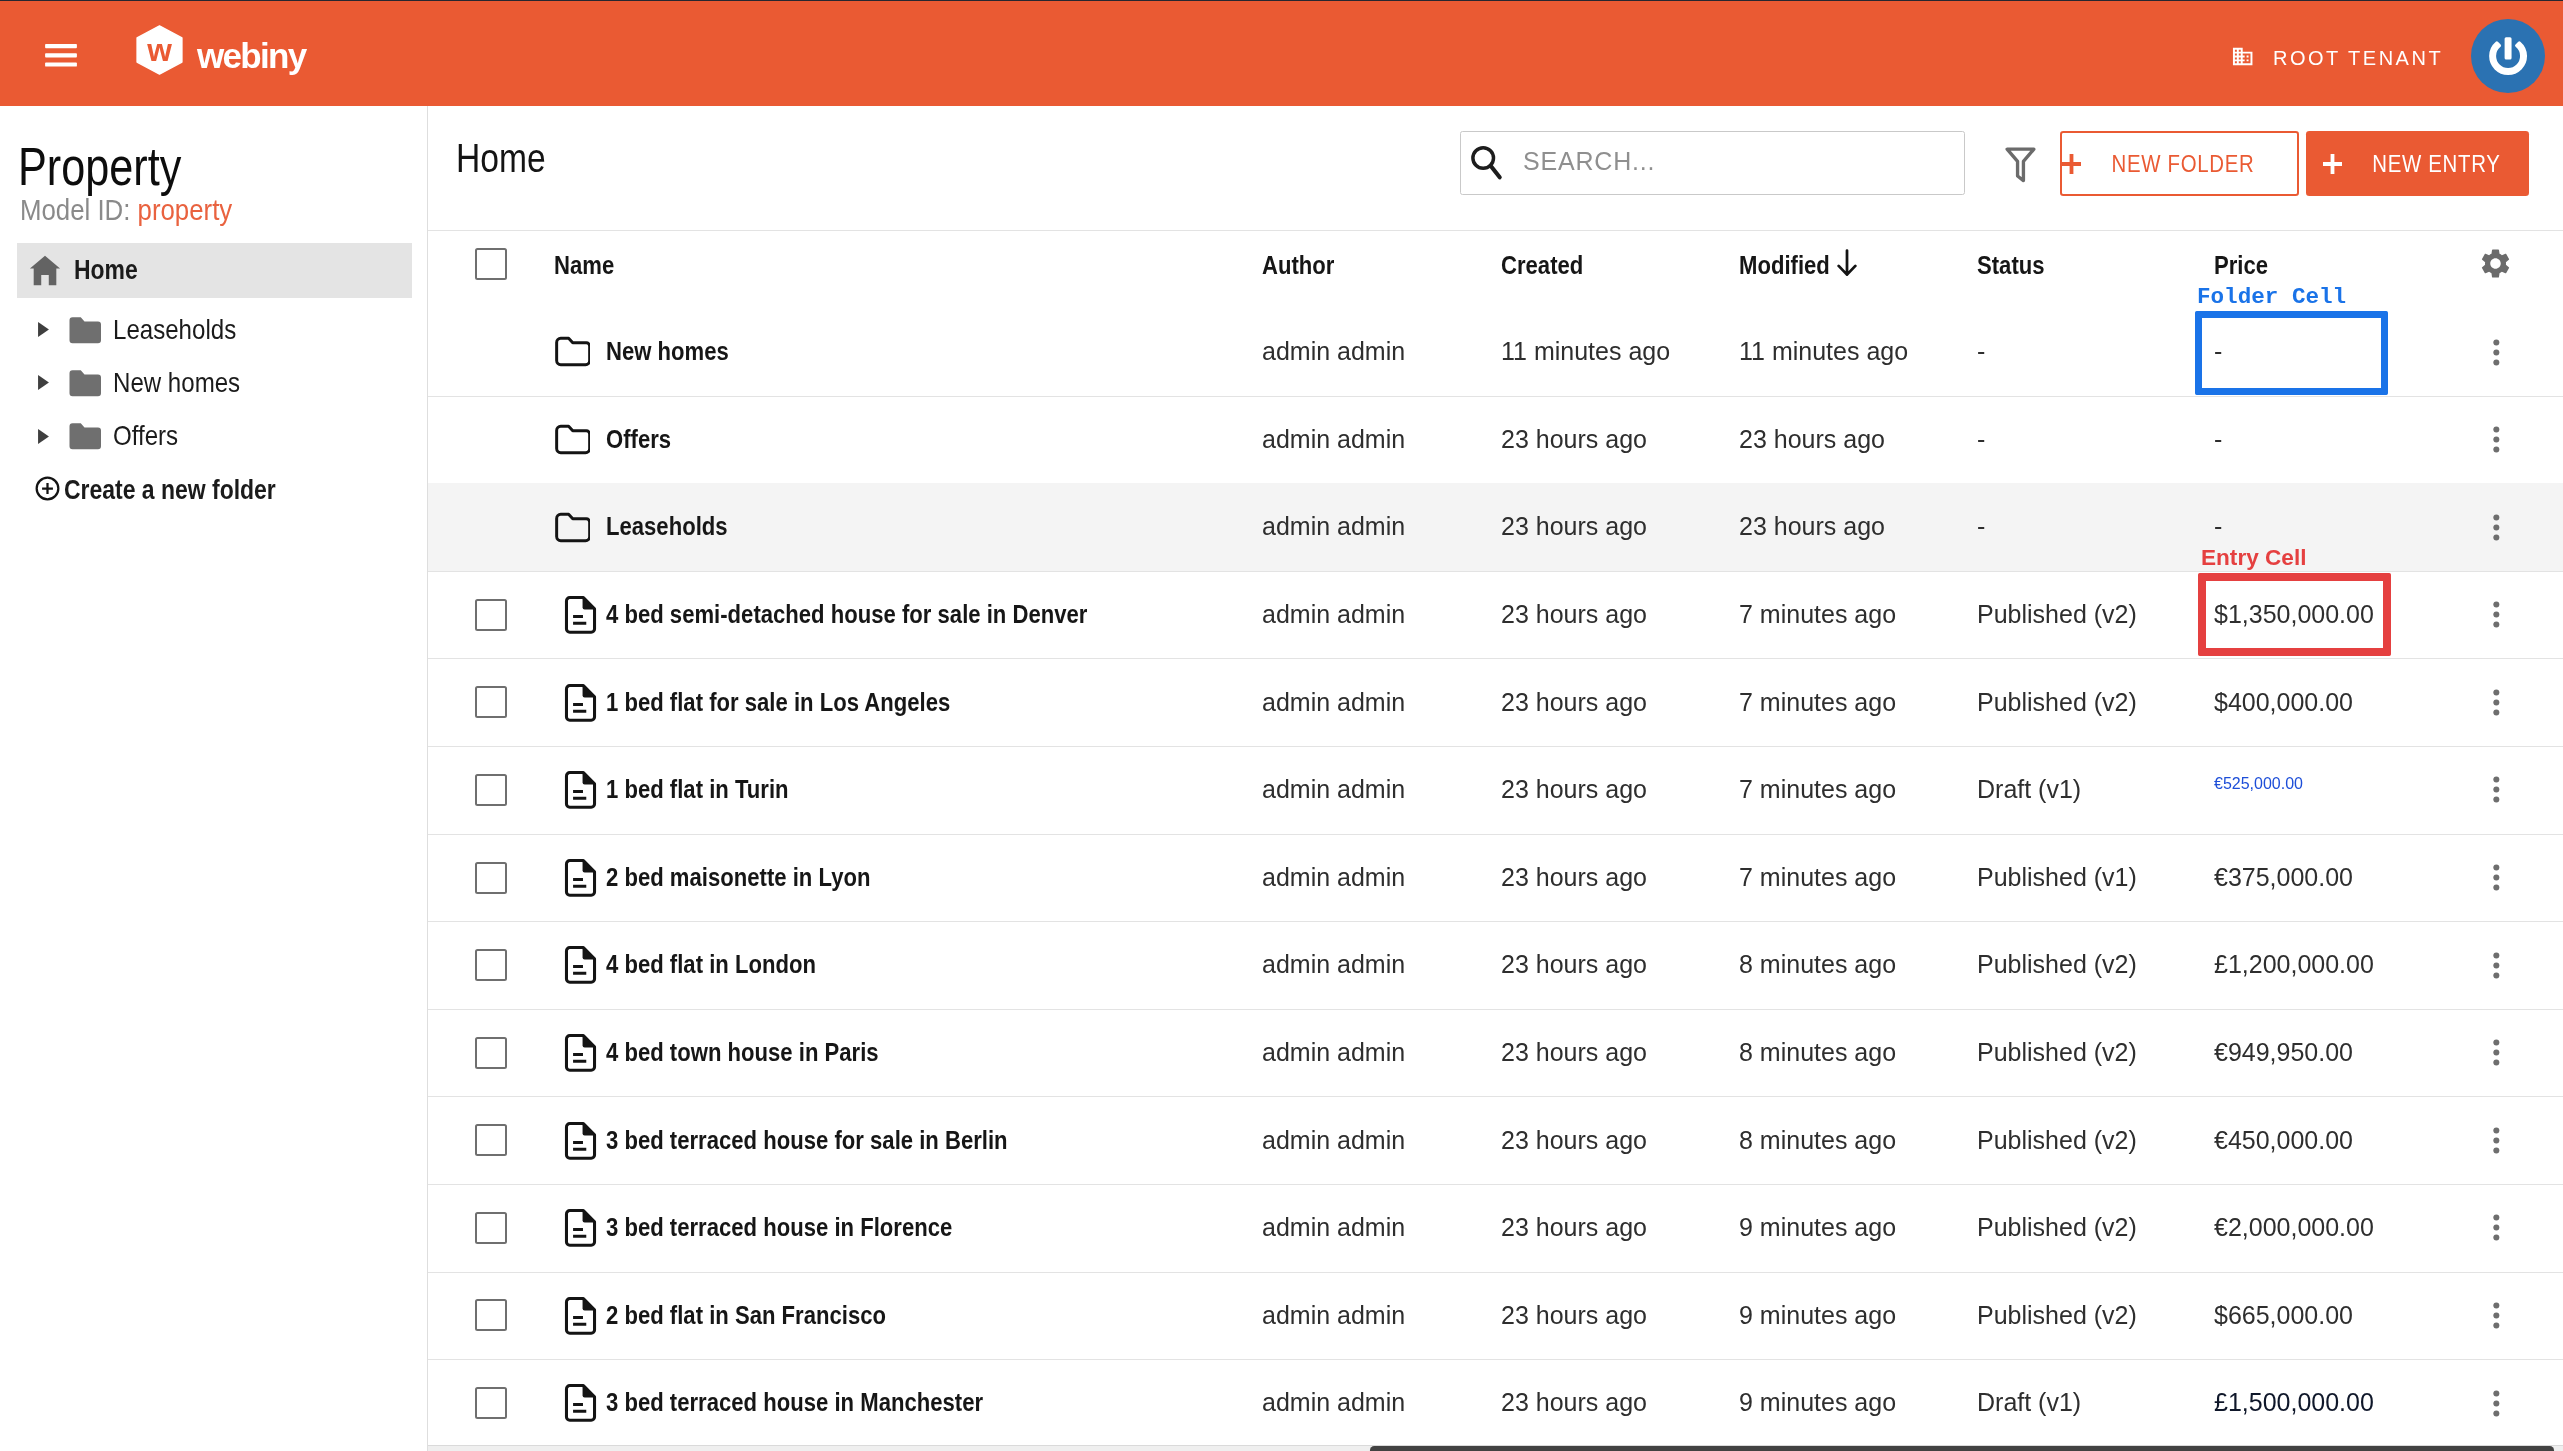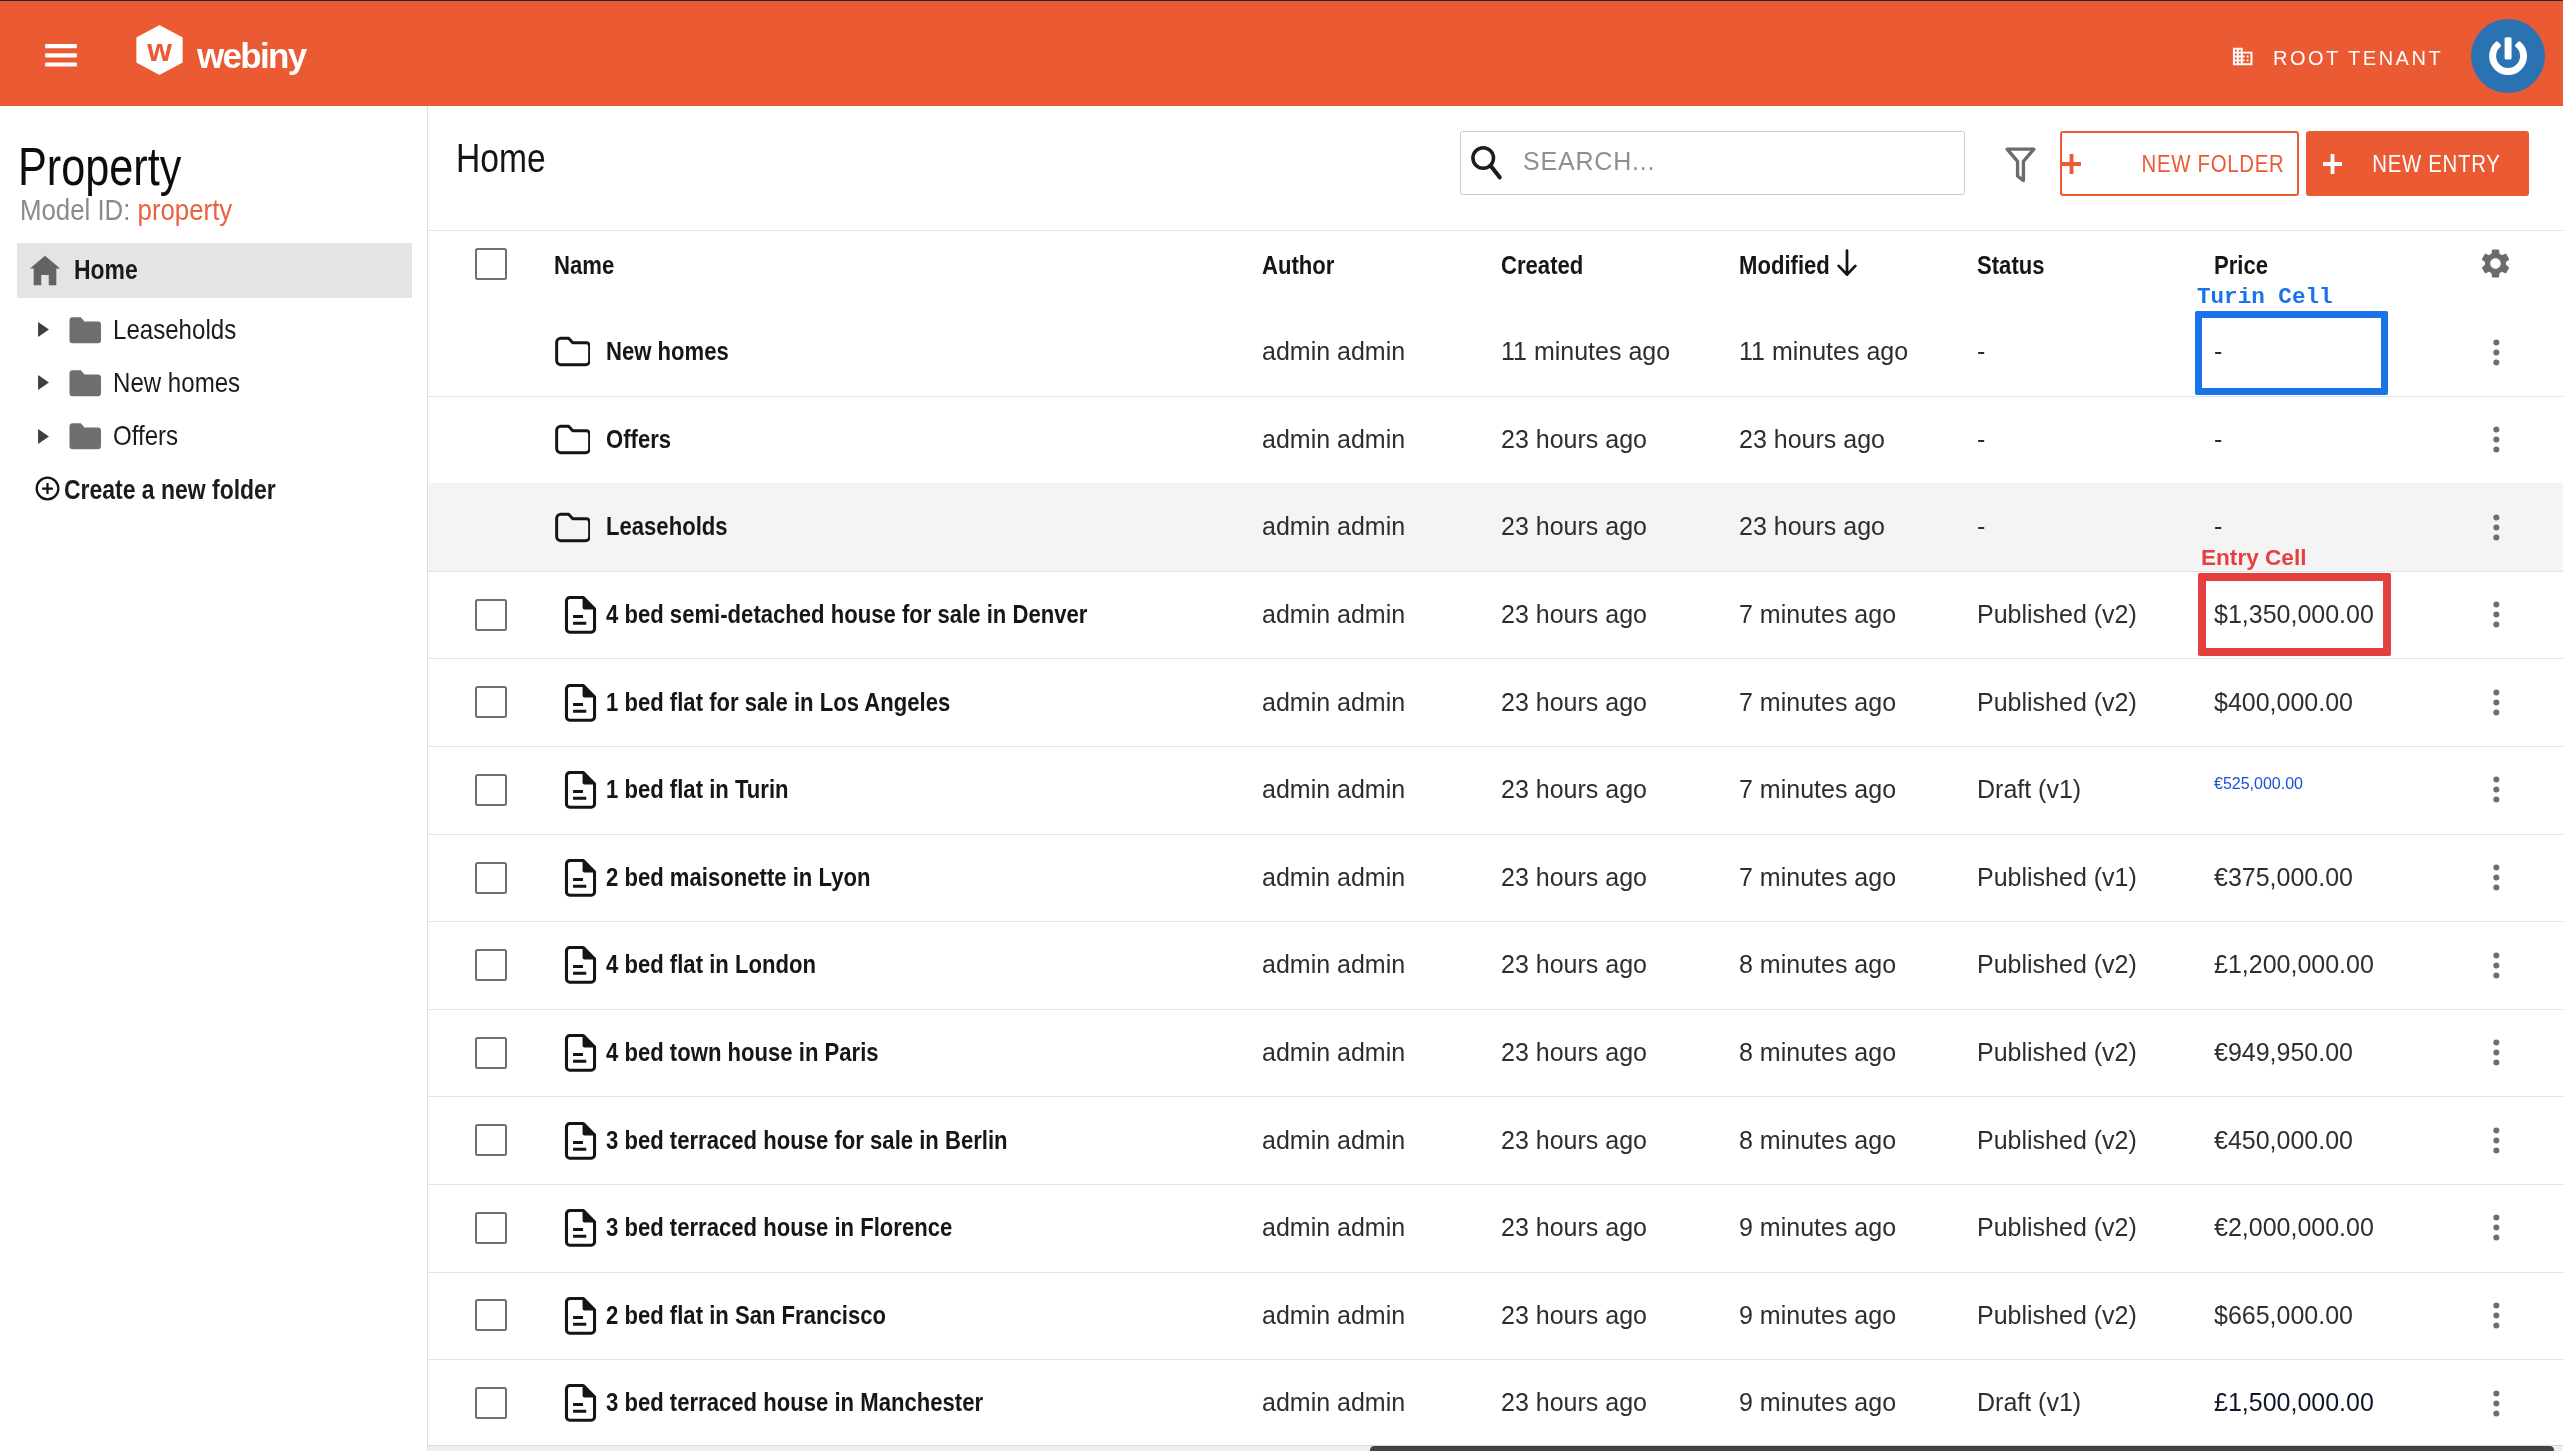--- a/index.html
+++ b/index.html
@@ -65,21 +65,21 @@
 <div class="abs" style="left:456px;top:136px;font-size:40px;color:#141414;transform:scaleX(0.84);transform-origin:0 0">Home</div>
 <div class="abs" style="left:1460px;top:131px;width:505px;height:64px;border:1.7px solid #c9c9c9;border-radius:2.5px;box-sizing:border-box"></div>
 <svg class="abs" style="left:1470px;top:144px" width="33" height="37" viewBox="0 0 40 44">
 <circle cx="16" cy="16.5" r="12.5" fill="none" stroke="#1d1d1d" stroke-width="4.2"></circle>
 <path d="M25 26 L36 40" stroke="#1d1d1d" stroke-width="5" stroke-linecap="round"></path>
   </svg>
 <div class="abs" style="left:1523px;top:147px;font-size:25px;color:#8f8f8f;letter-spacing:0.8px">SEARCH...</div>
 <svg class="abs" style="left:2005px;top:147px" width="31" height="37" viewBox="0 0 37 44">
 <path d="M2.5 2.5 h32 l-12.5 14.5 v23 l-7 -5.5 v-17.5 Z" fill="none" stroke="#6b6b6b" stroke-width="4" stroke-linejoin="round"></path>
   </svg>
-<div class="abs" style="left:2060px;top:131px;width:239px;height:65px;border:2.5px solid #ea5a33;border-radius:3.3px;box-sizing:border-box;background:#fff;color:#ea5a33;font-size:24px;letter-spacing:0.8px;display:flex;align-items:center;justify-content:space-between">
+<div class="abs" style="left:2060px;top:131px;width:239px;height:65px;border:2.5px solid #ea5a33;border-radius:3.3px;box-sizing:border-box;background:#fff;color:#ea5a33;font-size:24px;letter-spacing:0.8px;display:flex;align-items:center;justify-content:flex-start">
     <svg width="19" height="22" viewBox="0 0 23 26" style="margin-right:18.4px">
       <path d="M11.5 1 v24 M0 13 h23" stroke="#ea5a33" stroke-width="4.6"></path>
     </svg>
     <span style="transform:scaleX(0.85)">NEW FOLDER</span>
   </div>
 <div class="abs" style="left:2306px;top:131px;width:223px;height:65px;border-radius:3.3px;box-sizing:border-box;background:#ea5a33;color:#fff;font-size:24px;letter-spacing:0.8px;display:flex;align-items:center;justify-content:center">
     <svg width="19" height="22" viewBox="0 0 23 26" style="margin-right:18.4px">
       <path d="M11.5 1 v24 M0 13 h23" stroke="#fff" stroke-width="4.6"></path>
     </svg>
     <span style="transform:scaleX(0.85)">NEW ENTRY</span>
@@ -317,18 +317,18 @@
 <div class="abs" style="left:1262px;top:1388px;font-size:25px;color:#2e2e2e">admin admin</div>
 <div class="abs" style="left:1501px;top:1388px;font-size:25px;color:#2e2e2e">23 hours ago</div>
 <div class="abs" style="left:1739px;top:1388px;font-size:25px;color:#2e2e2e">9 minutes ago</div>
 <div class="abs" style="left:1977px;top:1388px;font-size:25px;color:#2e2e2e">Draft (v1)</div>
 <div class="abs" style="left:2214px;top:1388px;font-size:25px;color:#0f172a">£1,500,000.00</div>
 <svg style="position:absolute;left:2488px;top:1385px" width="16.7" height="37" viewBox="0 0 20 44">
     <circle cx="10" cy="10" r="3.6" fill="#6e6e6e"></circle>
     <circle cx="10" cy="22" r="3.6" fill="#6e6e6e"></circle>
     <circle cx="10" cy="34" r="3.6" fill="#6e6e6e"></circle>
   </svg>
-<div class="abs" style="left:2197px;top:284px;font-family:'Liberation Mono',monospace;font-weight:bold;font-size:22.6px;color:#1a73e8">Turin Cell</div>
+<div class="abs" style="left:2197px;top:284px;font-family:'Liberation Mono',monospace;font-weight:bold;font-size:22.6px;color:#1a73e8">Folder Cell</div>
 <div class="abs" style="left:2195px;top:311px;width:193px;height:84px;border:7.5px solid #1a73e8;box-sizing:border-box;border-radius:1.7px"></div>
 <div class="abs" style="left:2201px;top:545px;font-family:Liberation Sans, sans-serif;font-weight:bold;font-size:22.6px;color:#e54040">Entry Cell</div>
 <div class="abs" style="left:2198px;top:573px;width:193px;height:83px;border:8.4px solid #e54040;box-sizing:border-box;border-radius:1.7px"></div>
 <div class="abs" style="left:428px;top:1445px;width:2135px;height:6.7px;background:#efefef;border-top:0.8px solid #dadada;box-sizing:border-box"></div>
 <div class="abs" style="left:1370px;top:1446px;width:1184px;height:5.9px;background:#424242;border-radius:4.2px 4.2px 0 0"></div>
 
 </body></html>

